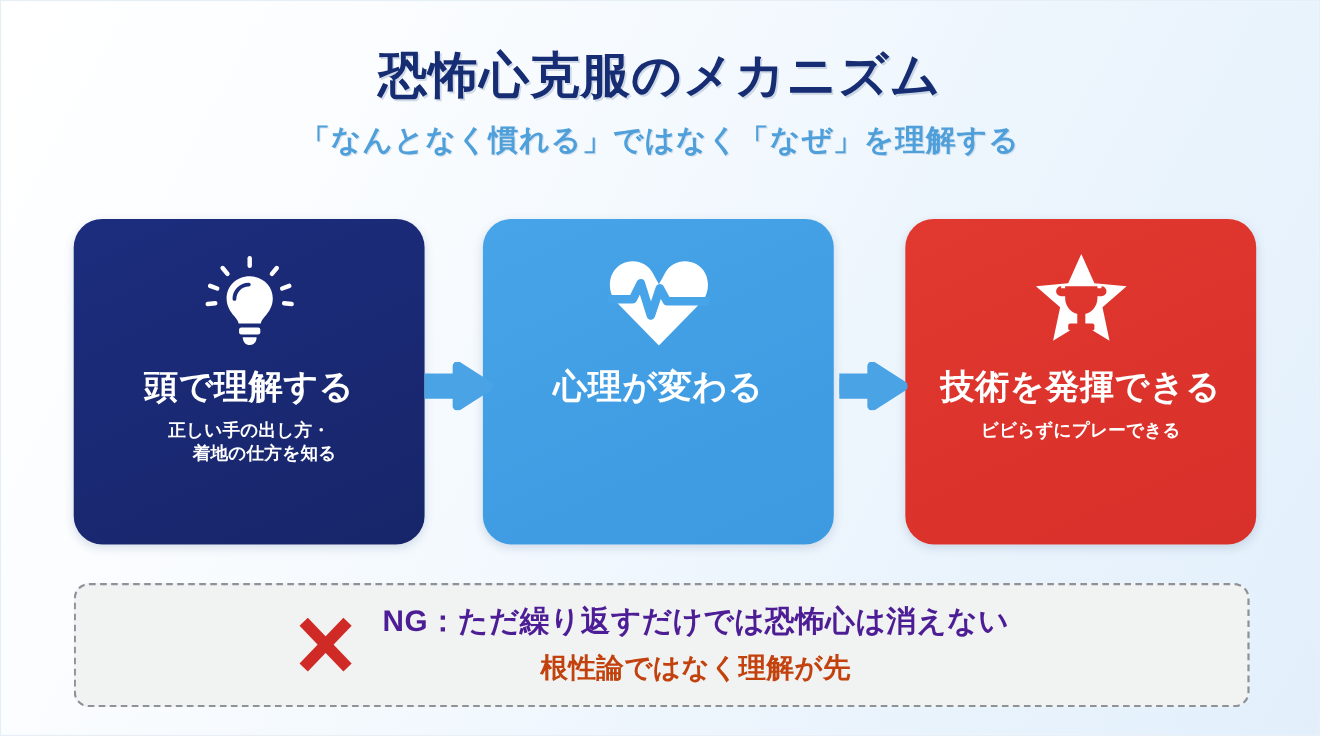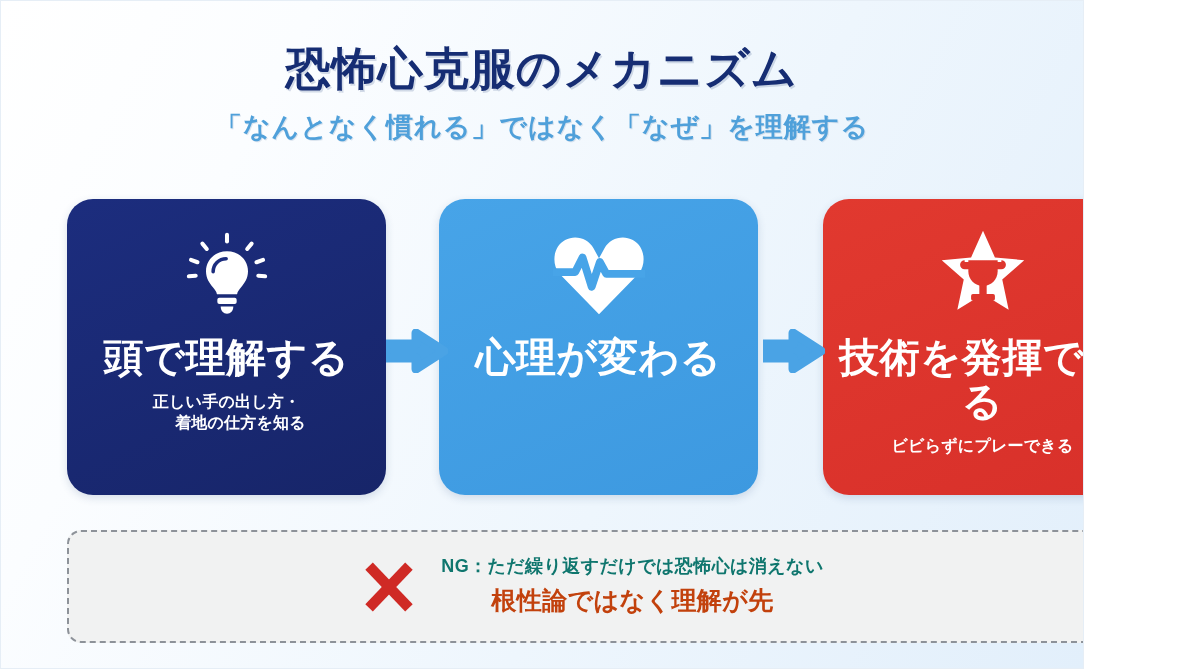--- a/index.html
+++ b/index.html
@@ -10,21 +10,21 @@
     overflow: hidden;
   }
 
   body {
     font-family: "Liberation Sans", "DejaVu Sans", sans-serif;
     background: #ffffff;
   }
 
   .slide {
     position: relative;
-    width: 1084px;
+    width: 1200px;
     height: 669px;
     background: linear-gradient(118deg, #ffffff 0%, #fbfdff 22%, #eef6fd 60%, #e2effb 100%);
     border: 1px solid #e6eef6;
     overflow: hidden;
   }
 
   
   .header {
     padding-top: 42px;
     text-align: center;
@@ -75,21 +75,21 @@
   .card-icon {
     height: 118px;
     display: flex;
     align-items: center;
     justify-content: center;
     padding-top: 30px;
   }
 
   .card-title {
     margin-top: 18px;
-    font-size: 40px;
+    font-size: 31px;
     font-weight: bold;
     letter-spacing: 0.5px;
     line-height: 1.1;
   }
 
   .card-desc {
     margin-top: 12px;
     font-size: 16px;
     font-weight: bold;
     line-height: 1.32;
@@ -128,23 +128,23 @@
     align-items: center;
     gap: 26px;
     transform: translateX(-8px);
   }
 
   .ng-x { width: 52px; height: 52px; flex: 0 0 auto; }
 
   .ng-text { text-align: center; }
 
   .ng-head {
-    font-size: 18px;
-    font-weight: bold;
-    color: #0f766e;
+    font-size: 27px;
+    font-weight: bold;
+    color: #4c1d95;
     letter-spacing: 0.4px;
     line-height: 1.15;
   }
 
   .ng-sub {
     margin-top: 8px;
     font-size: 25px;
     font-weight: bold;
     color: #c2410c;
     letter-spacing: 0.4px;

